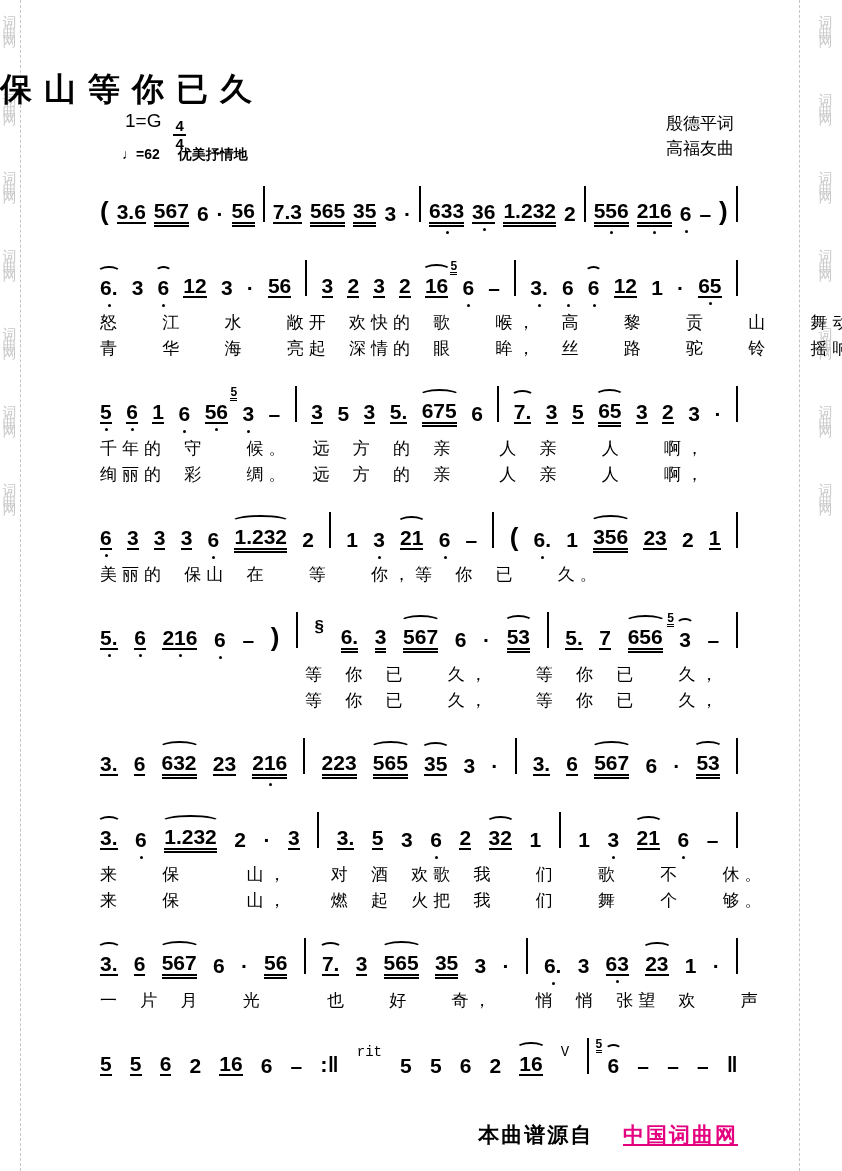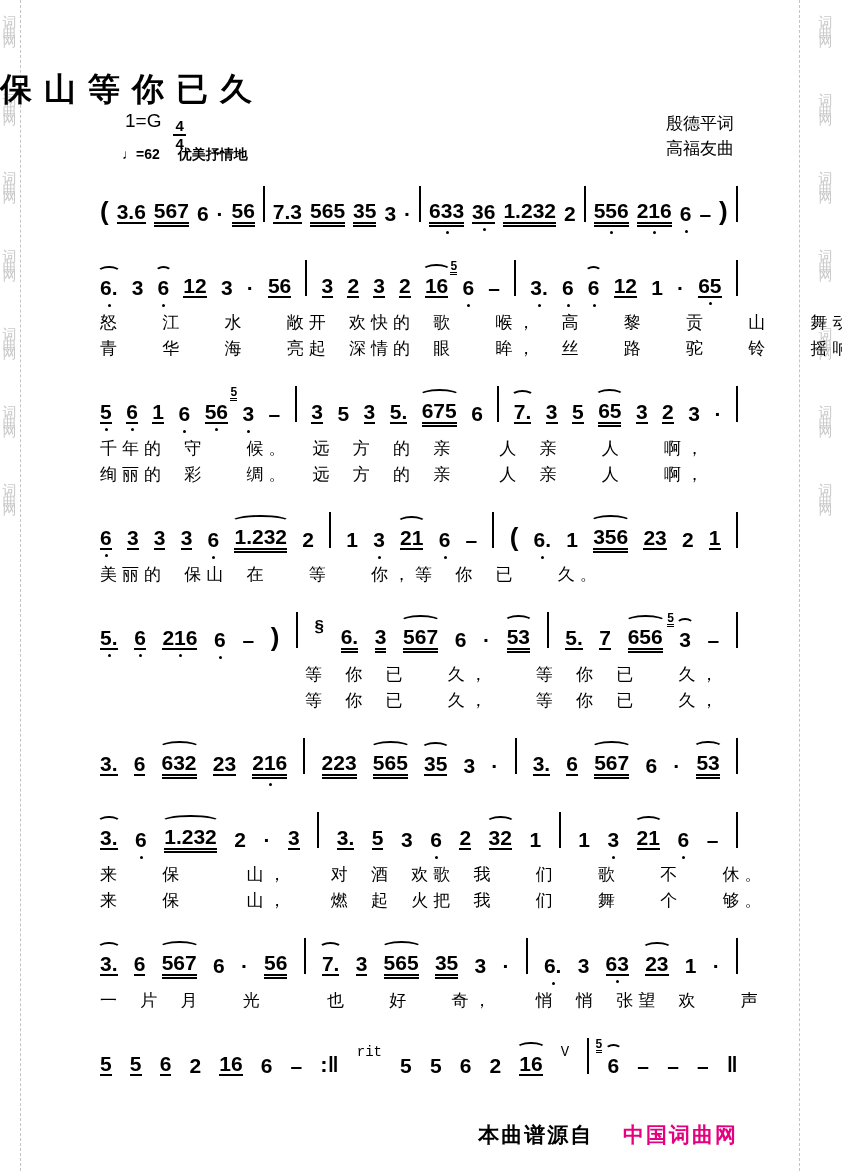--- a/index.html
+++ b/index.html
@@ -344,16 +344,16 @@
           <span class="tok">–</span>
           <span class="tok">–</span>
           <span class="tok">–</span>
           <span class="tok sym">‖</span>
         </div>
       </div>
     </div>
 
   <div class="footer">
     <span class="f-black">本曲谱源自</span>
-    <span class="f-pink" style="color: rgb(228, 0, 127);">中国词曲网</span>
+    <span class="f-pink" style="color: rgb(228, 0, 127); text-decoration: underline;">中国词曲网</span>
   </div>
 
 </div>
 
 </body></html>

